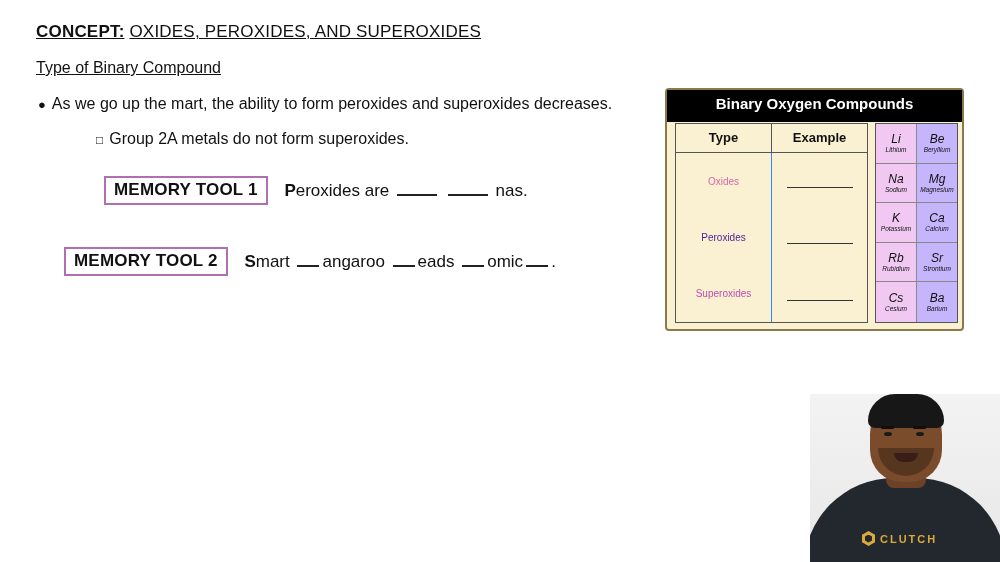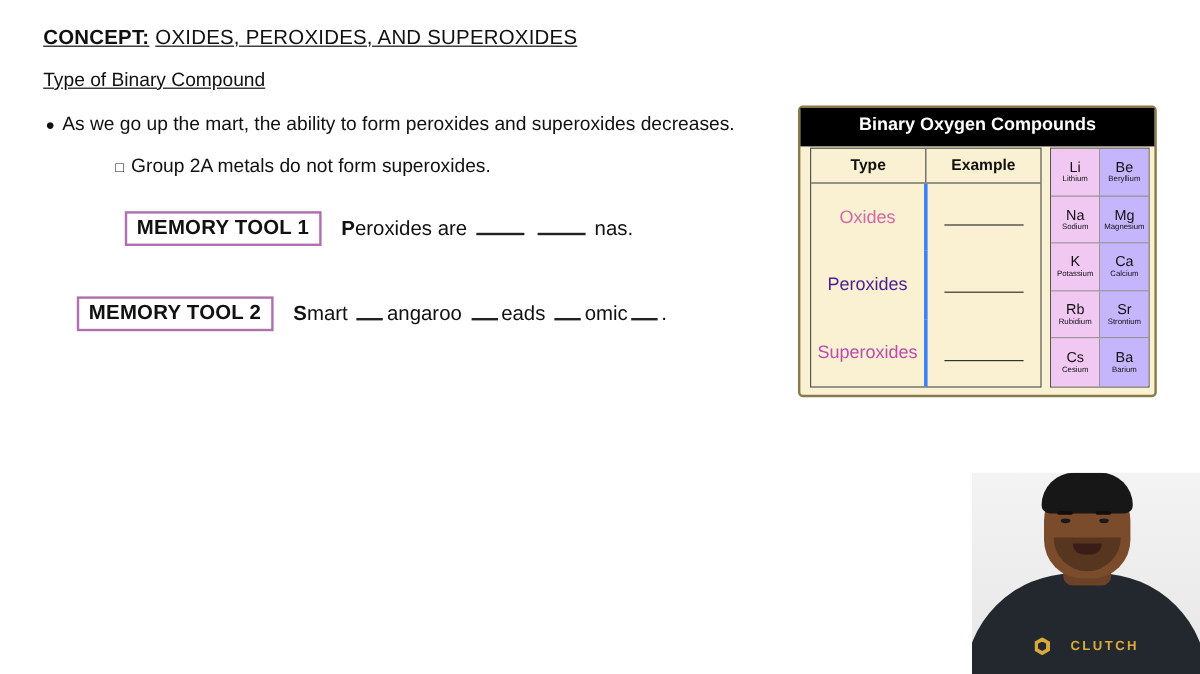--- a/index.html
+++ b/index.html
@@ -170,22 +170,22 @@
     flex-direction: column;
   }
   .tbl-row {
     flex: 1;
     display: flex;
     align-items: center;
   }
   .tbl-row .cell-type {
     flex: 1;
     text-align: right;
-    font-size: 15px;
-    border-right: 3px solid #3b82f6;
+    font-size: 10px;
+    border-right: 1px solid #3b82f6;
     height: 100%;
     display: flex;
     align-items: center;
     justify-content: center;
     box-sizing: border-box;
   }
   .tbl-row .cell-example {
     flex: 1;
     display: flex;
     align-items: center;
@@ -212,20 +212,21 @@
     width: 83px;
     height: 200px;
     border: 1px solid #555;
     box-sizing: border-box;
     display: flex;
     flex-direction: column;
   }
   .pt-row {
     flex: 1;
     display: flex;
+    font-style: italic;
   }
   .pt-cell {
     flex: 1;
     border-right: 1px solid #888;
     border-bottom: 1px solid #888;
     box-sizing: border-box;
     display: flex;
     flex-direction: column;
     align-items: center;
     justify-content: center;
@@ -331,21 +332,21 @@
     height: 28px;
     background: rgba(20,14,10,0.35);
     border-radius: 0 0 28px 28px;
   }
   .pv-logo {
     position: absolute;
     left: 52px;
     bottom: 16px;
     display: flex;
     align-items: center;
-    gap: 17px;
+    gap: 5px;
   }
   .pv-logo .hexa {
     width: 13px; height: 15px;
     background: #d9a93a;
     clip-path: polygon(50% 0%, 100% 25%, 100% 75%, 50% 100%, 0% 75%, 0% 25%);
     position: relative;
   }
   .pv-logo .hexa::after {
     content: "";
     position: absolute;

